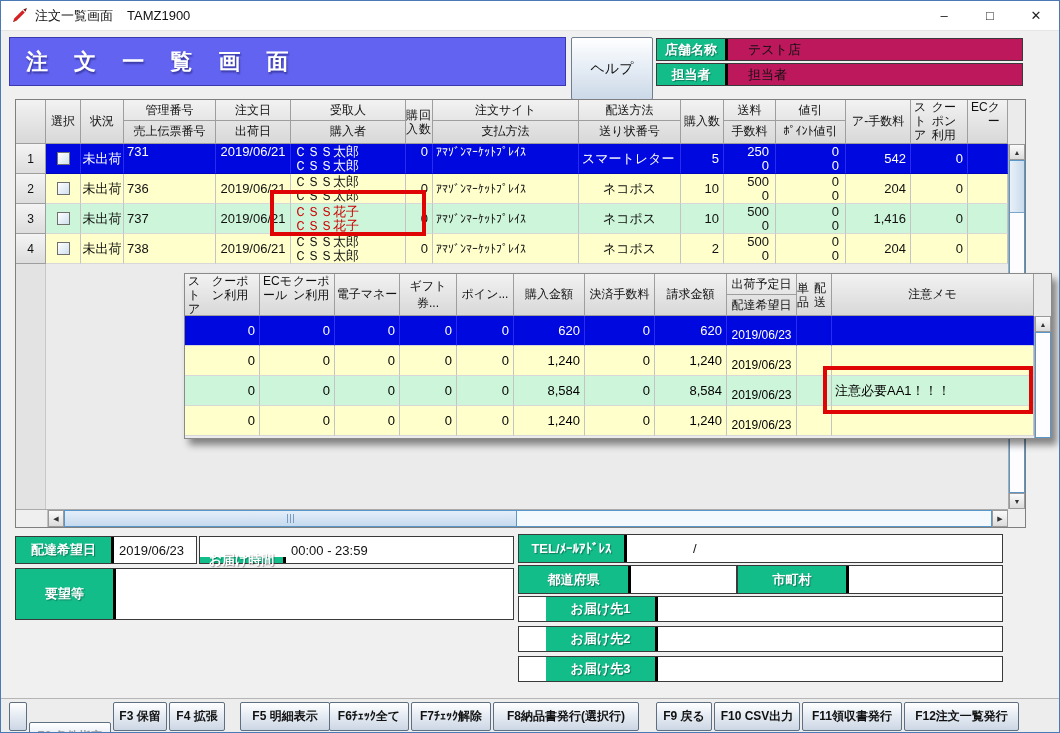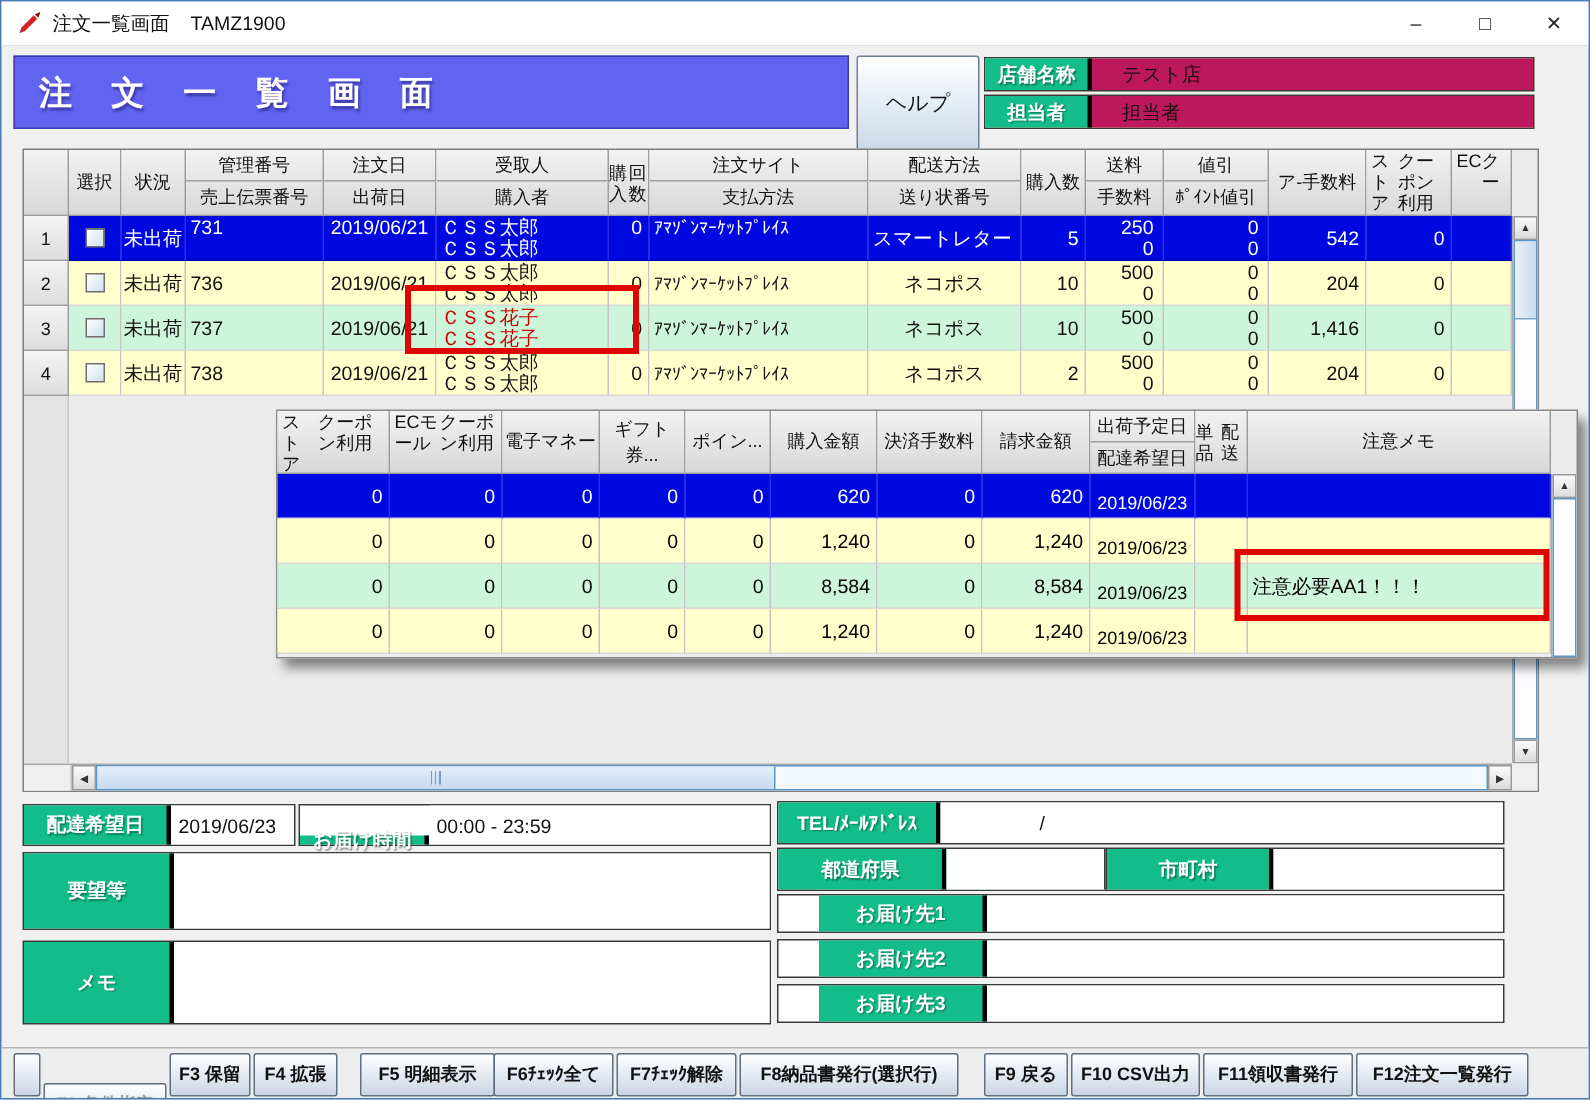--- a/index.html
+++ b/index.html
@@ -495,24 +495,20 @@
     <div class="fval">00:00 - 23:59</div>
   </div>
   <div class="fbox b-tel">
     <div class="glabel">TEL/ﾒｰﾙｱﾄﾞﾚｽ</div>
     <div class="fval">/</div>
   </div>
   <div class="fbox b-req">
     <div class="glabel">要望等</div>
     <div class="fval"></div>
   </div>
-  <div class="fbox b-memo">
-    <div class="glabel">メモ</div>
-    <div class="fval"></div>
-  </div>
   <div class="fbox b-pref">
     <div class="glabel">都道府県</div>
     <div class="fval short"></div>
     <div class="glabel second">市町村</div>
     <div class="fval"></div>
   </div>
   <div class="fbox b-addr a1">
     <div class="glabel">お届け先1</div>
     <div class="fval"></div>
   </div>

